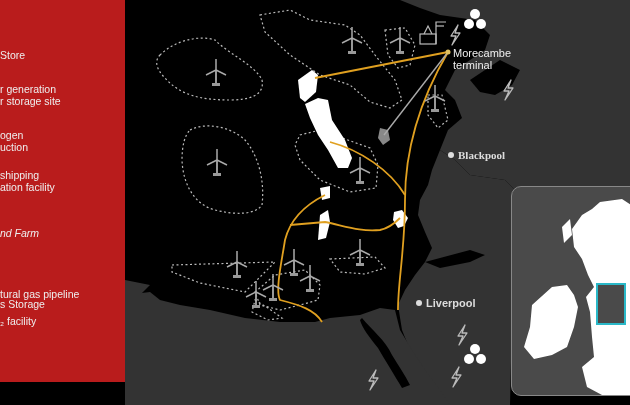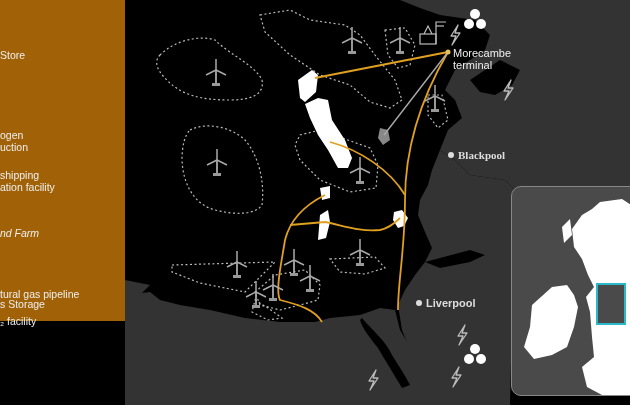--- a/index.html
+++ b/index.html
@@ -2,22 +2,22 @@
 <html><head>
 <meta charset="utf-8">
 <style>
   html, body { margin: 0; padding: 0; }
   body {
     width: 630px; height: 405px; overflow: hidden;
     background: #000; position: relative;
     font-family: "Liberation Sans", sans-serif;
   }
   .legend {
-    position: absolute; left: 0; top: 0; width: 125px; height: 321px;
-    background: #a16207; z-index: 5;
+    position: absolute; left: 0; top: 0; width: 125px; height: 382px;
+    background: #b91c1c; z-index: 5;
   }
   .legend-item {
     position: absolute; left: 0; color: #eee; font-size: 10.5px; line-height: 12px;
     white-space: pre-line;
   }
   .map { position: absolute; left: 0; top: 0; width: 630px; height: 405px; }
   .city-label {
     position: absolute; color: #ddd; font-size: 11px; font-weight: bold;
     display: flex; align-items: center; gap: 4px; line-height: 12px;
   }
@@ -143,20 +143,22 @@
       <path d="M88 15 L110 12 L125 22 L130 30 L130 208 L90 208 L75 200 L70 180 L82 170 L80 150 L78 125 L74 110 L82 100 L76 88 L70 72 L62 60 L60 42 L70 28 L80 22 Z" fill="#fff"></path>
       <path d="M50 40 L58 32 L60 48 L52 56 Z" fill="#fff"></path>
       <path d="M20 118 L40 100 L55 98 L62 108 L66 120 L62 140 L55 160 L40 168 L22 172 L12 160 L18 140 Z" fill="#fff"></path>
       <rect x="85" y="97" width="28" height="40" fill="#4a4a4a" stroke="#2ab8c8" stroke-width="2"></rect>
     </svg>
   </div>
 </div>
 
 <div class="legend">
   <div class="legend-item" style="top:49px;">Store</div>
+  <div class="legend-item" style="top:83px;">r generation
+r storage site</div>
   <div class="legend-item" style="top:117px;margin-top:12px;">ogen
 uction</div>
   <div class="legend-item" style="top:169px;">shipping
 ation facility</div>
   <div class="legend-item" style="top:227px;font-style:italic;">nd Farm</div>
   <div class="legend-item" style="top:255px;margin-top:43px;">s Storage</div>
   <div class="legend-item" style="top:288px;">tural gas pipeline</div>
   <div class="legend-item" style="top:315px;">₂ facility</div>
 </div>
 

